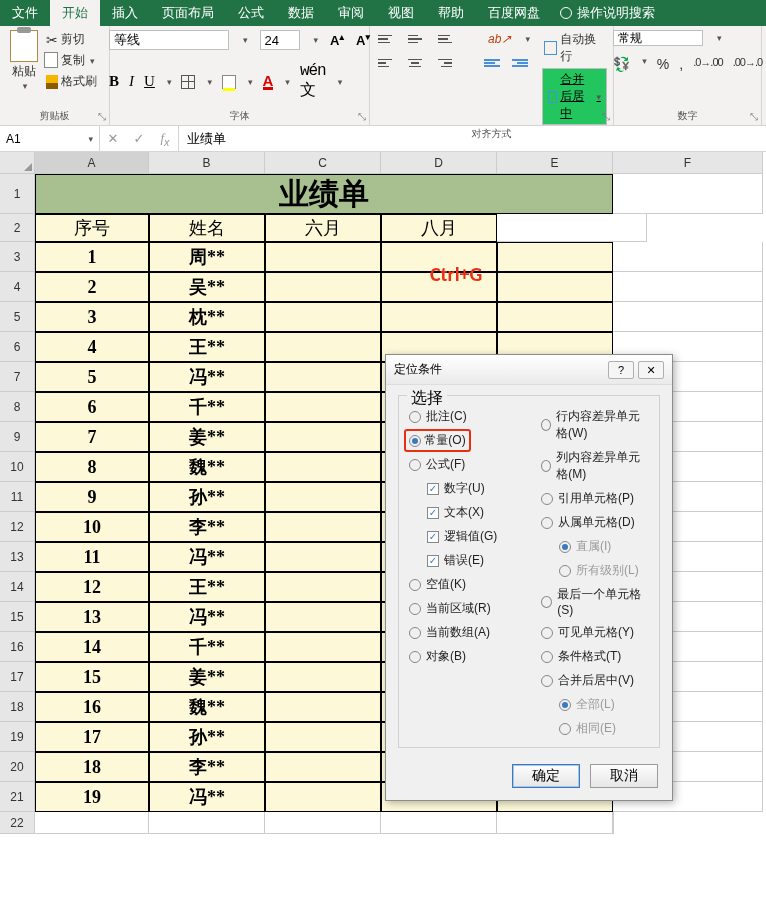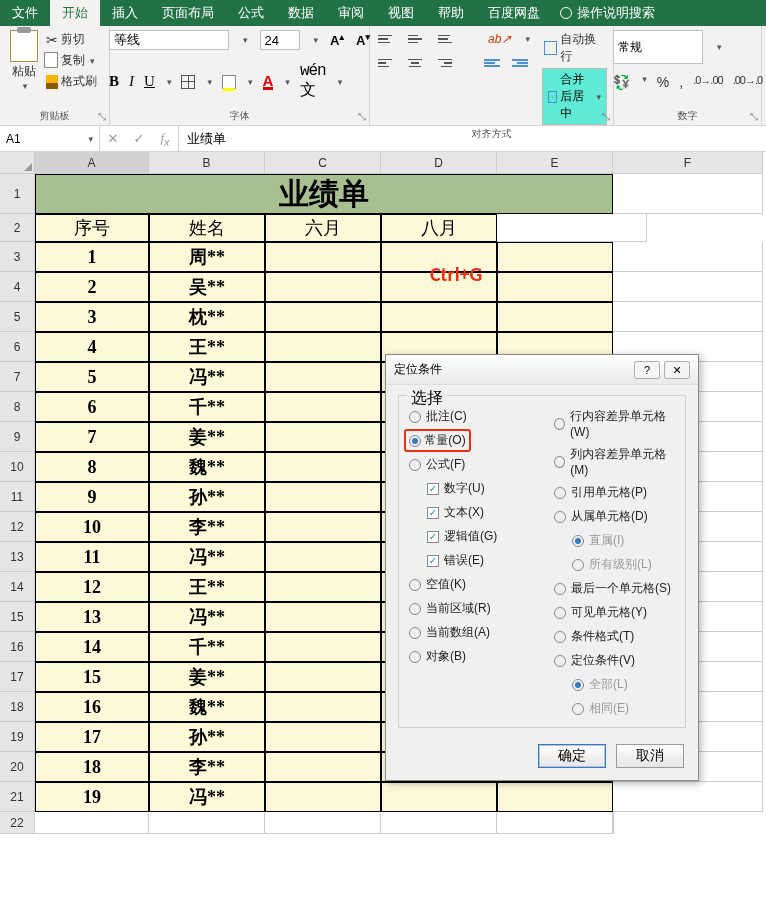--- a/index.html
+++ b/index.html
@@ -36,30 +36,30 @@
 .font-buttons { display:flex; gap:10px; margin-top:6px; align-items:center; }
 .biu { font-size:15px; font-family:"Times New Roman",serif; }
 .b-B{font-weight:bold;} .b-I{font-style:italic;} .b-U{text-decoration:underline;}
 .border-ic { width:14px;height:14px;border:1px solid #555;display:inline-block;background:linear-gradient(#555,#555) center/1px 100% no-repeat,linear-gradient(#555,#555) center/100% 1px no-repeat; }
 .fill-ic { width:14px;height:14px;background:#fff;border:1px solid #888;position:relative; }
 .fill-ic:after{content:"";position:absolute;left:0;right:0;bottom:-3px;height:3px;background:#ffff00;}
 .A-color { font-size:15px;font-weight:bold;color:#d00;border-bottom:3px solid #d00;line-height:13px;}
 .ruby-ic { font-size:16px;letter-spacing:-1px;font-family:Liberation Mono, monospace; }
 .al { width:18px;height:18px;display:flex;flex-direction:column;justify-content:center;gap:2px;align-items:flex-start;padding:2px; }
 .al span{height:1.5px;background:#555;display:block;}
-.merge-btn { display:flex;align-items:center;gap:3px;background:#5eead4;border:1px solid #bdbdbd;padding:2px 5px;font-size:12px; }
+.merge-btn { display:flex;align-items:center;gap:3px;background:#22c55e;border:1px solid #bdbdbd;padding:2px 5px;font-size:12px;text-decoration:underline; }
 .merge-ic{width:16px;height:12px;border:1px solid #4a90d9;display:inline-block;position:relative;}
 .merge-ic:before{content:"";position:absolute;left:3px;right:3px;top:3px;bottom:3px;background:#4a90d9;opacity:.3;}
 .wrap-ic{width:14px;height:14px;border:1px solid #4a90d9;display:inline-block;}
 .indent-ic{display:flex;flex-direction:column;gap:1.5px;width:16px;}
 .indent-ic span{height:1.5px;background:#4a90d9;}
 .rot-ic{font-size:12px;font-style:italic;color:#c2410c;}
 
 
-#num-fmt { width:90px;height:34px;border:1px solid #c0c0c0;background:#fff;padding:0 4px;font-size:12px; }
+#num-fmt { width:90px;height:16px;border:1px solid #c0c0c0;background:#fff;padding:0 4px;font-size:12px; }
 .num-btns{display:flex;gap:10px;margin-top:6px;font-size:14px;color:#333;}
 .pct-ic:before{content:"%";}
 .comma-ic:before{content:",";}
 .dec-ic{font-size:11px;letter-spacing:-1px;}
 
 
 .launcher{position:absolute;right:3px;bottom:2px;font-size:10px;color:#777;}
 .group{position:relative;}
 
 
@@ -101,21 +101,21 @@
 .drow .cell.rest{width:150px;height:30px;}
 
 
 .erow .rowhdr{height:22px;}
 .erow .ecell{height:22px;}
 
 
 .hint{position:absolute;color:#e83015;font-size:20px;font-weight:bold;left:430px;top:110px;z-index:5;font-family:Calibri,sans-serif;}
 
 
-.dialog{position:absolute;left:385px;top:354px;width:314px;background:#f0f0f0;border:1px solid #8c8c8c;box-shadow:2px 2px 8px rgba(0,0,0,.3);z-index:10;font-size:12px;}
+.dialog{position:absolute;left:385px;top:354px;width:288px;background:#f0f0f0;border:1px solid #8c8c8c;box-shadow:2px 2px 8px rgba(0,0,0,.3);z-index:10;font-size:12px;}
 .dlg-title{height:30px;display:flex;align-items:center;padding:0 8px;border-bottom:1px solid #ddd;background:linear-gradient(#fff,#eaeaea);}
 .dlg-title span:first-child{flex:1;}
 .dlg-help,.dlg-close{width:26px;height:18px;border:1px solid #b0b0b0;border-radius:2px;text-align:center;line-height:16px;margin-left:4px;background:#f5f5f5;font-size:11px;}
 .dlg-body{padding:10px 12px 6px 12px;}
 .fieldset{border:1px solid #d0d0d0;padding:8px 10px 10px 10px;position:relative;}
 .fieldset-label{position:absolute;top:-8px;left:8px;background:#f0f0f0;padding:0 4px;font-size:16px;}
 .opt-cols{display:flex;gap:24px;margin-top:4px;}
 .opt-col{flex:1;display:flex;flex-direction:column;gap:7px;}
 .radio,.check{display:flex;align-items:center;gap:5px;font-size:12px;color:#222;}
 .radio.disabled,.check.disabled{color:#9a9a9a;}
@@ -614,21 +614,21 @@
           <label class="radio">
               <span class="r-ic"></span>
               <span>可见单元格(Y)</span>
             </label>
           <label class="radio">
               <span class="r-ic"></span>
               <span>条件格式(T)</span>
             </label>
           <label class="radio">
               <span class="r-ic"></span>
-              <span>定位条件(V)</span>
+              <span>合并后居中(V)</span>
             </label>
           <label class="radio sub disabled">
               <span class="r-ic on"></span>
               <span>全部(L)</span>
             </label>
           <label class="radio sub disabled">
               <span class="r-ic"></span>
               <span>相同(E)</span>
             </label>
         </div>

